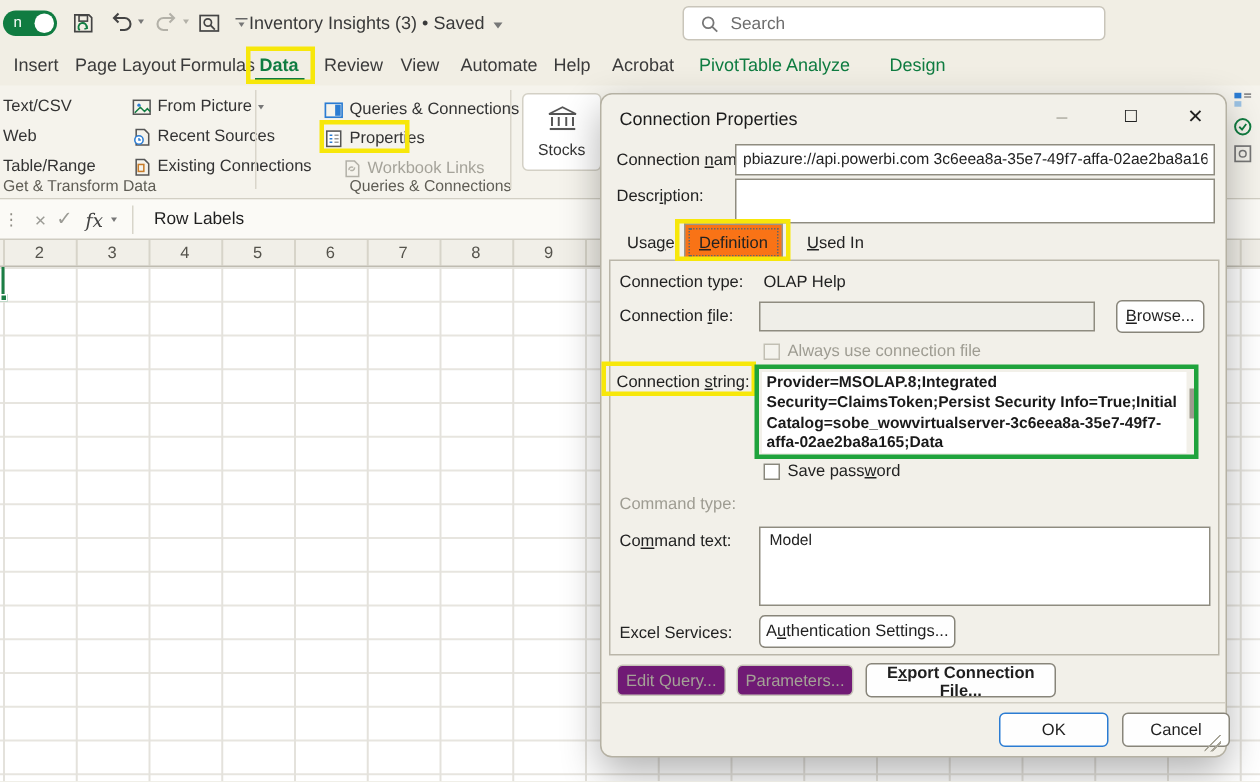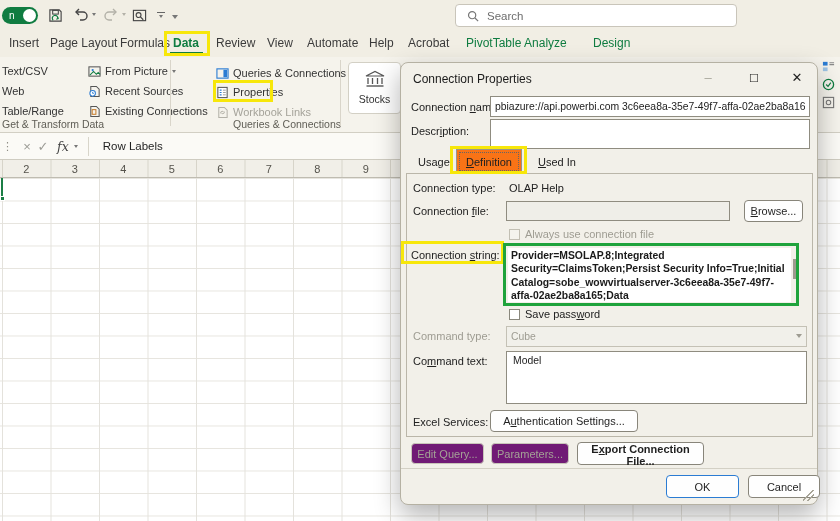--- a/index.html
+++ b/index.html
@@ -126,21 +126,21 @@
           <path d="M9 9.5 L12 12.5" stroke="#444" stroke-width="1.3"></path>
         </svg>
     </div>
     <div class="qat-icon" style="left:152px;">
       <div style="display:flex;flex-direction:column;align-items:center;gap:2px;">
           <div style="width:8px;height:1.5px;background:#666;"></div>
           <span class="chev sm"></span>
         </div>
     </div>
     <div class="doc-title">
-      <span class="chev"></span>
+      <span>Inventory Insights (3) • Saved</span><span class="chev"></span>
     </div>
     <div class="searchbox">
       <svg width="12" height="12" viewBox="0 0 14 14">
           <circle cx="6" cy="6" r="4.2" fill="none" stroke="#777" stroke-width="1.4"></circle>
           <path d="M9 9 L13 13" stroke="#777" stroke-width="1.4"></path>
         </svg>
       <span>Search</span>
     </div>
   </div>
 
@@ -207,21 +207,21 @@
       <span>Queries &amp; Connections</span>
     </div>
     <div class="rb-item" style="left:216px;top:27px;">
       <svg class="icon13" viewBox="0 0 14 14">
           <rect x="2" y="1.5" width="10" height="11" fill="#fff" stroke="#555" stroke-width="1.1"></rect>
           <path d="M4 4.5 h2 M4 7 h2 M4 9.5 h2" stroke="#2b7cd3" stroke-width="1.2"></path>
           <path d="M7.5 4.5 h3 M7.5 7 h3 M7.5 9.5 h3" stroke="#9a9a9a" stroke-width="1"></path>
         </svg>
       <span>Properties</span>
     </div>
-    <div class="rb-item disabled" style="left:216px;top:47px;">
+    <div class="rb-item disabled" style="left:228px;top:47px;">
       <svg class="icon13" viewBox="0 0 14 14">
           <path d="M3 1.5 h6 l3 3 v8 h-9 z" fill="none" stroke="#b3b1a8" stroke-width="1.1"></path>
           <path d="M5 8 a2 2 0 0 1 3 -2 M9 6 a2 2 0 0 1 -3 2" fill="none" stroke="#b3b1a8" stroke-width="1.1"></path>
         </svg>
       <span>Workbook Links</span>
     </div>
     <div class="group-label" style="left:233px;">Queries &amp; Connections</div>
 
     <div class="vsep" style="left:340px;"></div>
 
@@ -300,30 +300,26 @@
     <div class="dlg-label gray" style="left:124px;top:165px;">Always use connection file</div>
 
     <div class="dlg-label" style="left:10px;top:186px;">Connection <u>s</u>tring:</div>
     <div class="connstr-text">Provider=MSOLAP.8;Integrated Security=ClaimsToken;Persist Security Info=True;Initial Catalog=sobe_wowvirtualserver-3c6eea8a-35e7-49f7-affa-02ae2ba8a165;Data</div>
     <div class="scroll-thumb"></div>
 
     <span class="chkbox" style="left:108px;top:246px;"></span>
     <div class="dlg-label" style="left:124px;top:245px;">Save pass<u>w</u>ord</div>
 
     <div class="dlg-label gray" style="left:12px;top:267px;">Command type:</div>
-    <div class="dlg-input" style="left:105px;top:263px;width:301px;height:21px;background:#f1f0ea;border-color:#c4c1b5;color:#9e9c92;line-height:19px;">
-      <span>Cube</span>
-      <span class="chev combo-chev" style="border-top-color:#9e9c92;"></span>
-    </div>
 
     <div class="dlg-label" style="left:12px;top:292px;">Co<u>m</u>mand text:</div>
     <div class="dlg-input" style="left:105px;top:288px;width:301px;height:53px;padding:3px 6px;">Model</div>
 
     <div class="dlg-label" style="left:12px;top:353px;">Excel Services:</div>
-    <button class="btn" style="left:89px;top:347px;width:148px;height:22px;">A<u>u</u>thentication Settings...</button>
+    <button class="btn" style="left:105px;top:347px;width:131px;height:22px;">A<u>u</u>thentication Settings...</button>
 
     <button class="btn disabled" style="left:10px;top:380px;width:73px;height:21px;">Edit Query...</button>
     <button class="btn disabled" style="left:90px;top:380px;width:78px;height:21px;">Parameters...</button>
     <button class="btn" style="left:176px;top:379px;width:127px;height:23px;font-weight:600;">E<u>x</u>port Connection File...</button>
 
     <div style="position:absolute;left:0;top:405px;width:100%;height:1px;background:#d3d0c5;"></div>
     <button class="btn primary" style="left:265px;top:412px;width:73px;height:23px;">OK</button>
     <button class="btn" style="left:347px;top:412px;width:72px;height:23px;">Cancel</button>
     <div class="grip"></div>
   </div>

